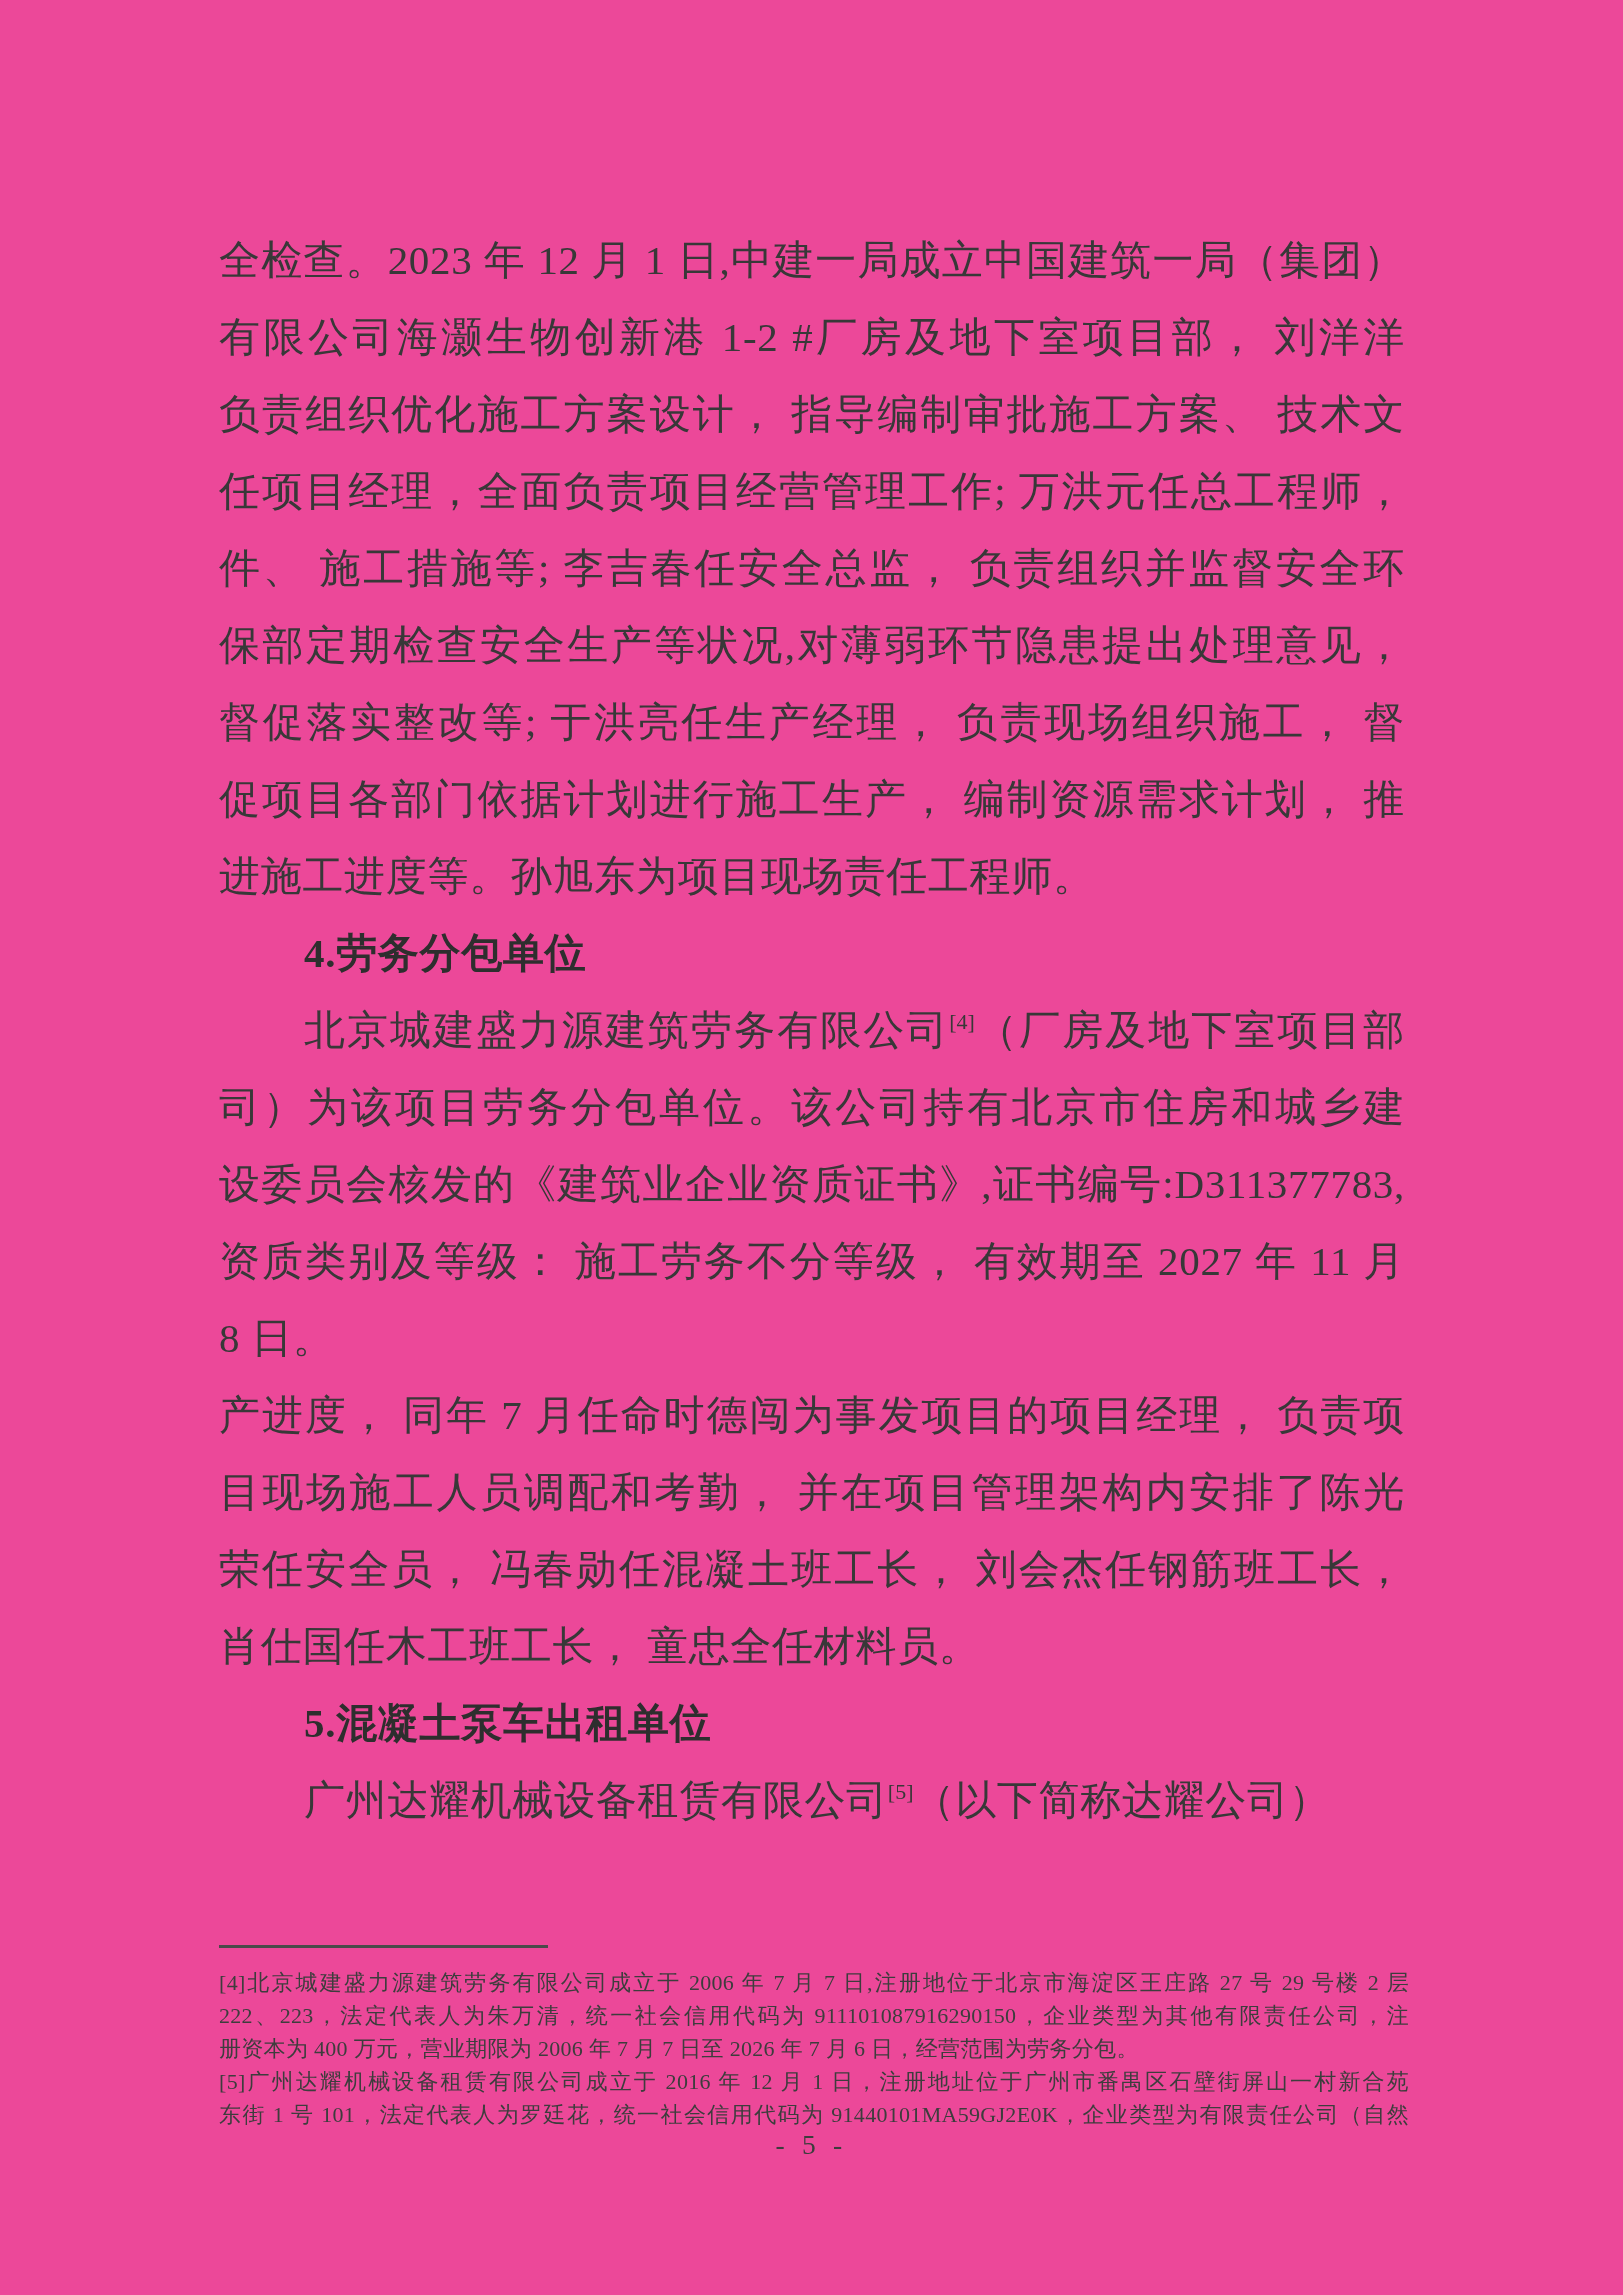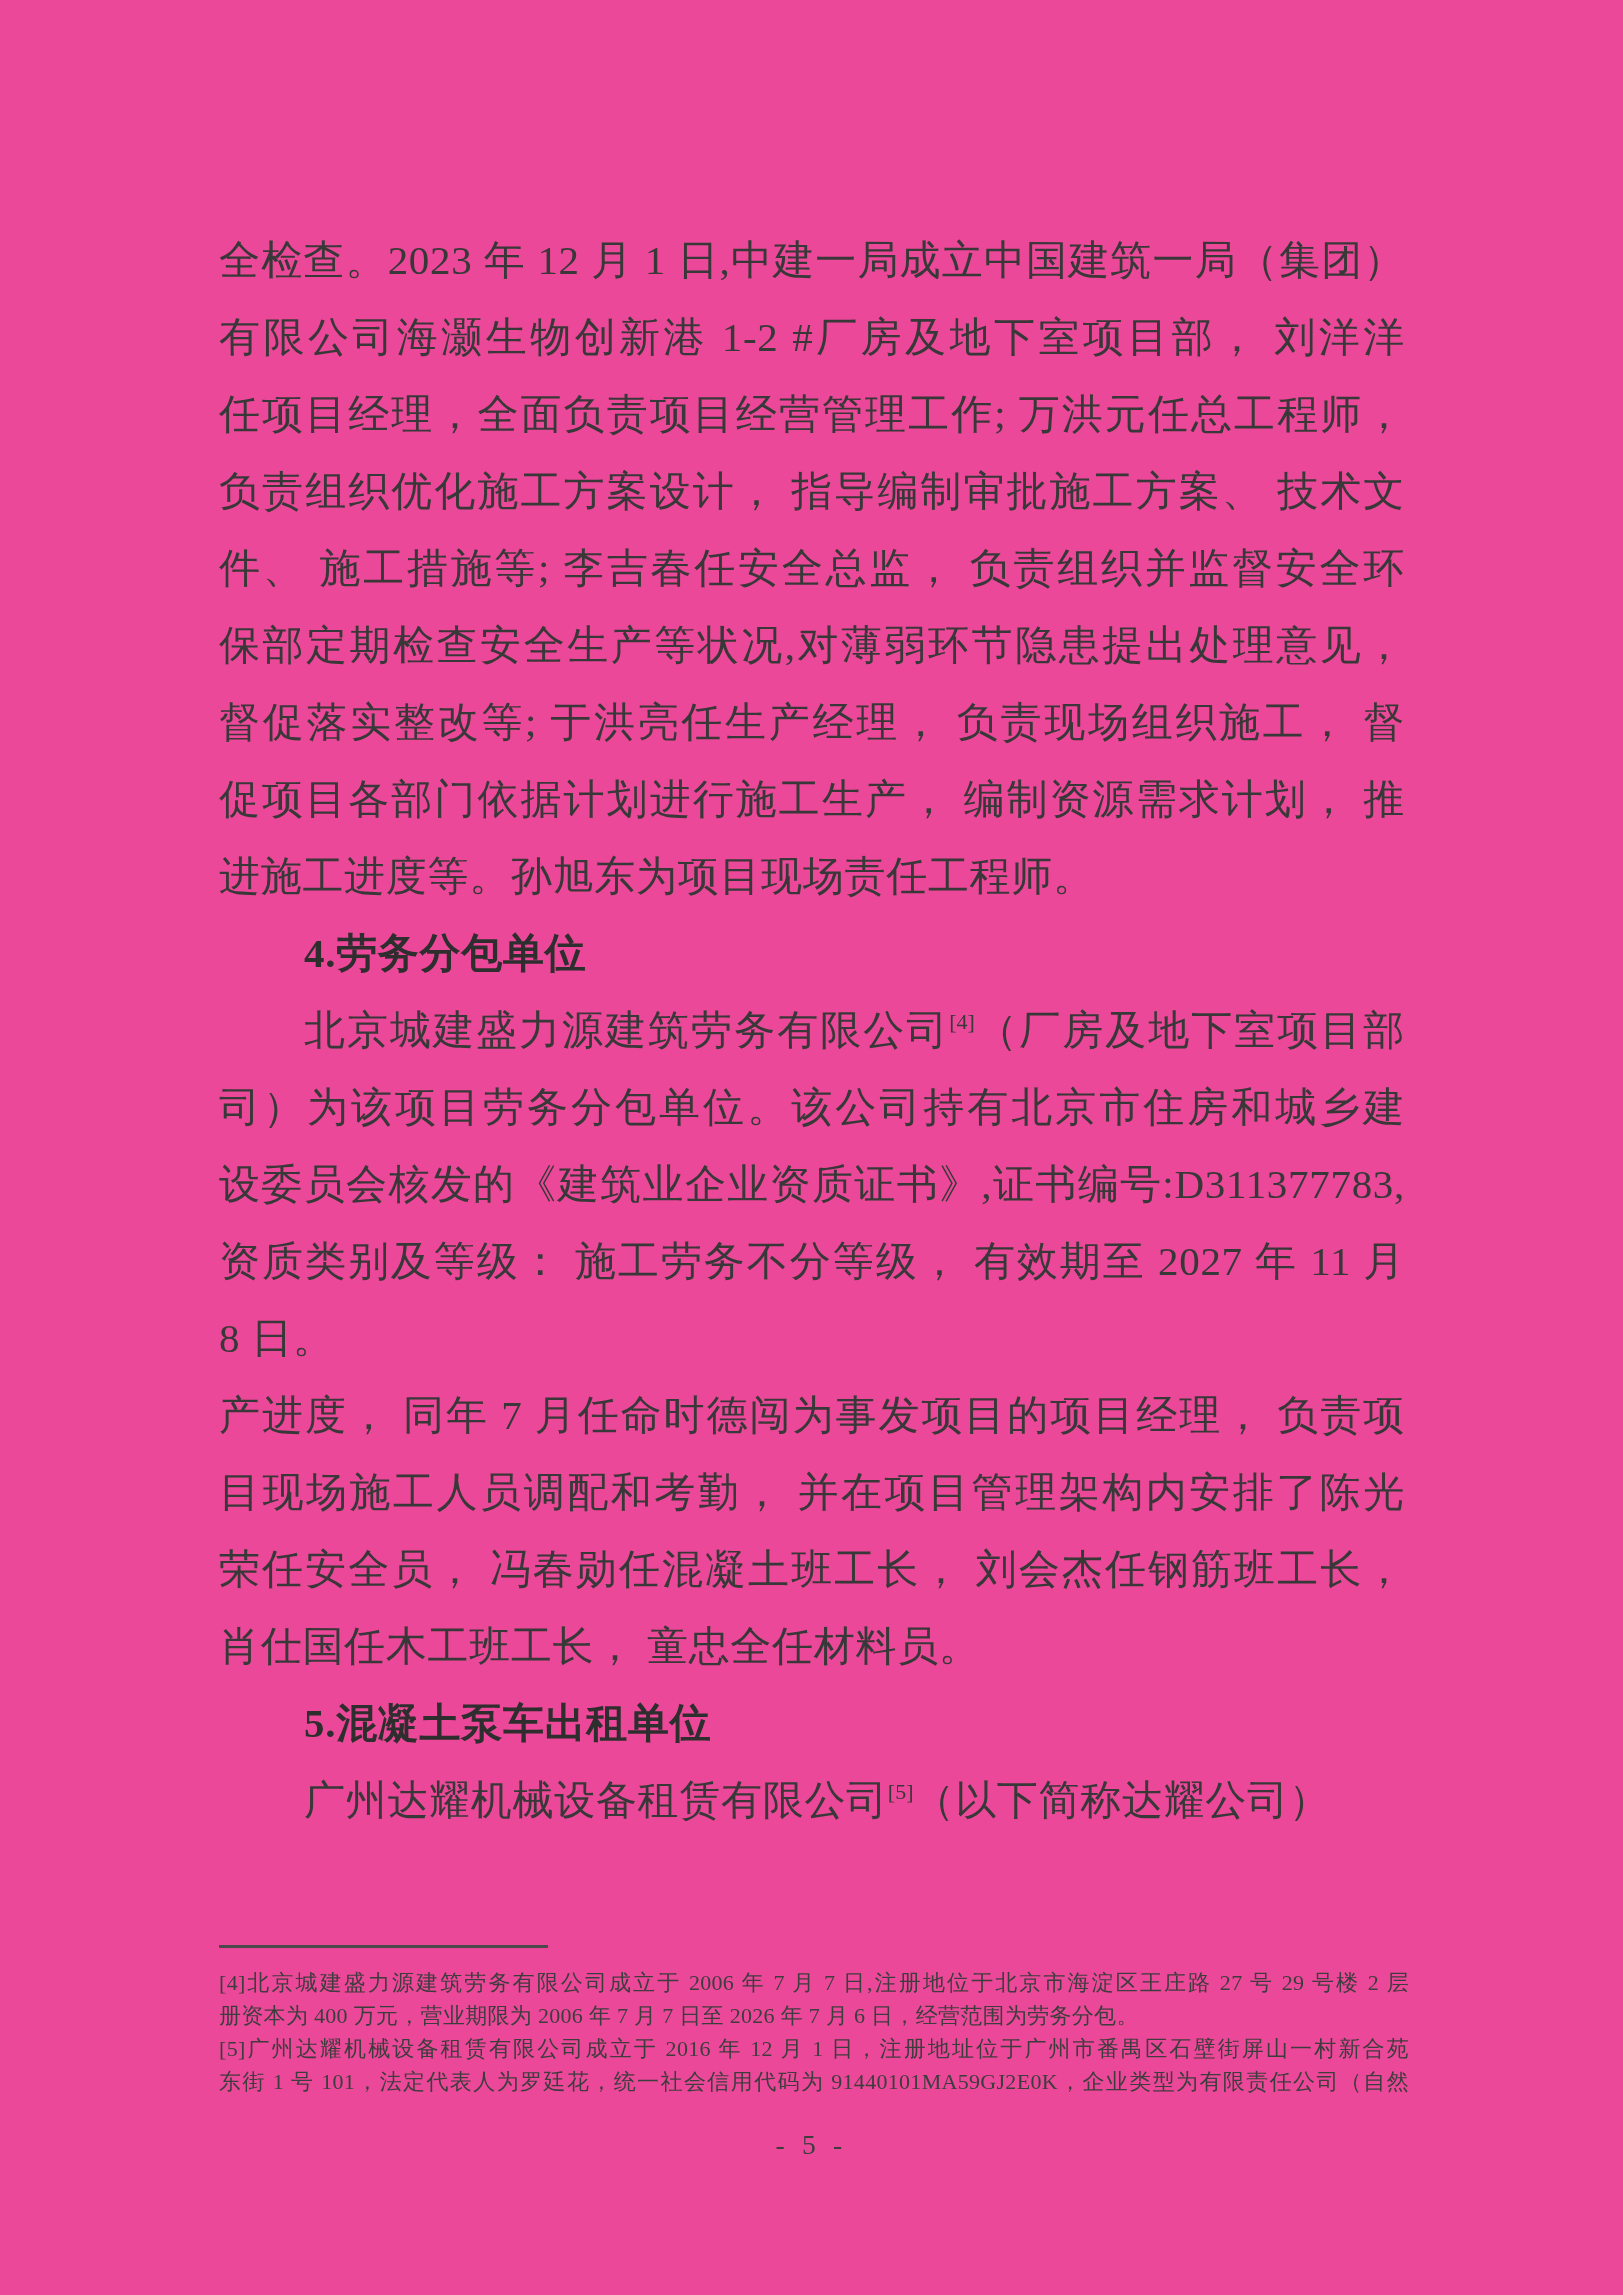--- a/index.html
+++ b/index.html
@@ -67,22 +67,22 @@
     color:#3d3d3d;
   }
 </style>
 </head>
 <body>
 
 <div class="page">
   <main class="body-text" id="body-lines">
       <div class="line ">全检查。2023 年 12 月 1 日,中建一局成立中国建筑一局（集团）</div>
       <div class="line ">有限公司海灏生物创新港 1-2 #厂房及地下室项目部， 刘洋洋</div>
+      <div class="line ">负责组织优化施工方案设计， 指导编制审批施工方案、 技术文</div>
       <div class="line ">任项目经理，全面负责项目经营管理工作; 万洪元任总工程师，</div>
-      <div class="line ">负责组织优化施工方案设计， 指导编制审批施工方案、 技术文</div>
       <div class="line ">件、 施工措施等; 李吉春任安全总监， 负责组织并监督安全环</div>
       <div class="line ">保部定期检查安全生产等状况,对薄弱环节隐患提出处理意见，</div>
       <div class="line ">督促落实整改等; 于洪亮任生产经理， 负责现场组织施工， 督</div>
       <div class="line ">促项目各部门依据计划进行施工生产， 编制资源需求计划， 推</div>
       <div class="line end">进施工进度等。孙旭东为项目现场责任工程师。</div>
       <div class="line heading">4.劳务分包单位</div>
       <div class="line first"><span>北京城建盛力源建筑劳务有限公司</span><sup class="fnref">[4]</sup><span>（厂房及地下室项目部</span></div>
       <div class="line ">司）为该项目劳务分包单位。该公司持有北京市住房和城乡建</div>
       <div class="line ">设委员会核发的《建筑业企业资质证书》,证书编号:D311377783,</div>
       <div class="line ">资质类别及等级： 施工劳务不分等级， 有效期至 2027 年 11 月</div>
@@ -90,19 +90,20 @@
       <div class="line ">产进度， 同年 7 月任命时德闯为事发项目的项目经理， 负责项</div>
       <div class="line ">目现场施工人员调配和考勤， 并在项目管理架构内安排了陈光</div>
       <div class="line ">荣任安全员， 冯春勋任混凝土班工长， 刘会杰任钢筋班工长，</div>
       <div class="line end">肖仕国任木工班工长， 童忠全任材料员。</div>
       <div class="line heading">5.混凝土泵车出租单位</div>
       <div class="line first-end"><span>广州达耀机械设备租赁有限公司</span><sup class="fnref">[5]</sup><span>（以下简称达耀公司）</span></div>
     </main>
   <div class="footnote-sep"></div>
   <section class="footnotes" id="footnote-lines">
       <div class="fline ">[4]北京城建盛力源建筑劳务有限公司成立于 2006 年 7 月 7 日,注册地位于北京市海淀区王庄路 27 号 29 号楼 2 层</div>
+      <div class="fline ">222、223，法定代表人为朱万清，统一社会信用代码为 911101087916290150，企业类型为其他有限责任公司，注</div>
       <div class="fline end">册资本为 400 万元，营业期限为 2006 年 7 月 7 日至 2026 年 7 月 6 日，经营范围为劳务分包。</div>
       <div class="fline ">[5]广州达耀机械设备租赁有限公司成立于 2016 年 12 月 1 日，注册地址位于广州市番禺区石壁街屏山一村新合苑</div>
       <div class="fline ">东街 1 号 101，法定代表人为罗廷花，统一社会信用代码为 91440101MA59GJ2E0K，企业类型为有限责任公司（自然</div>
     </section>
   <div class="page-number">- 5 -</div>
 </div>
 
 
 </body></html>

